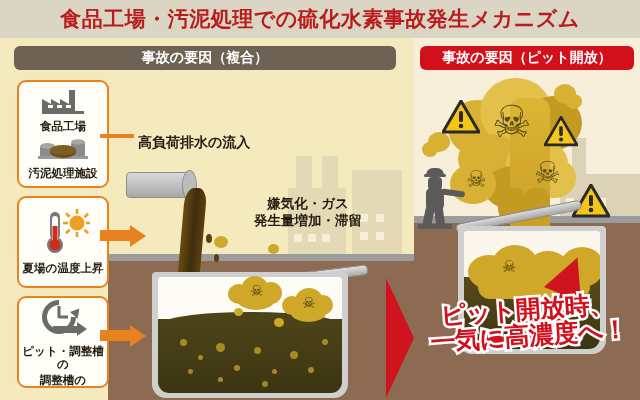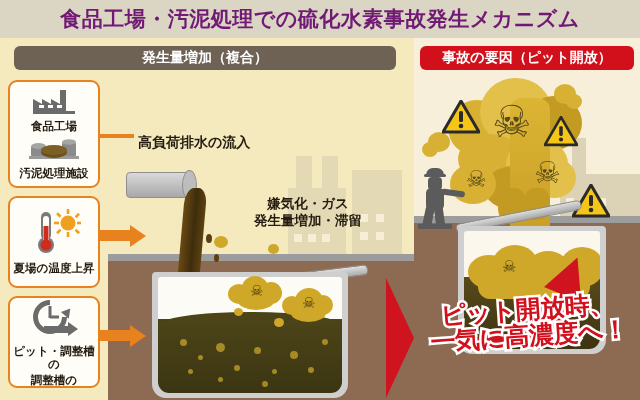--- a/index.html
+++ b/index.html
@@ -10,39 +10,39 @@
   }
   .stage{position:relative;width:640px;height:400px;overflow:hidden;background:#f5e9be;}
 
   
   .titlebar{
     position:absolute;left:0;top:0;width:640px;height:38px;
     background:#dbd5c4;
     display:flex;align-items:center;justify-content:center;
   }
   .titlebar .title{
-    font-size:21px;font-weight:bold;color:#701a75;letter-spacing:.5px;
+    font-size:21px;font-weight:bold;color:#b91c1c;letter-spacing:.5px;
     white-space:nowrap;
   }
 
   
   .panel-left{position:absolute;left:0;top:38px;width:414px;height:362px;background:#f5e9be;overflow:hidden;}
   .panel-right{position:absolute;left:414px;top:38px;width:226px;height:362px;background:#f7efda;overflow:hidden;}
 
   .panel-head{
     position:absolute;height:24px;border-radius:6px;
     display:flex;align-items:center;justify-content:center;
     font-size:14px;font-weight:bold;color:#fff;white-space:nowrap;
   }
   .head-left{left:14px;top:8px;width:382px;background:#6e6254;}
   .head-right{left:6px;top:8px;width:214px;background:#d2101b;}
 
   
   .card{
-    position:absolute;left:8px;width:92px;background:#fffdf8;
+    position:absolute;left:17px;width:92px;background:#fffdf8;
     border:2.5px solid #e8821e;border-radius:9px;
     display:flex;flex-direction:column;align-items:center;justify-content:center;
     box-sizing:border-box;
   }
   .card-1{top:42px;height:108px;}
   .card-2{top:158px;height:92px;}
   .card-3{top:258px;height:92px;}
   .card-label{
     font-size:11.5px;font-weight:bold;color:#241c10;text-align:center;line-height:1.18;
     margin-top:2px;
@@ -220,21 +220,21 @@
     <div class="win" style="left:308px;top:196px;width:8px;height:8px;"></div>
     <div class="win" style="left:322px;top:196px;width:8px;height:8px;"></div>
     <div class="win" style="left:360px;top:176px;width:8px;height:8px;"></div>
     <div class="win" style="left:376px;top:176px;width:8px;height:8px;"></div>
     <div class="win" style="left:360px;top:194px;width:8px;height:8px;"></div>
     <div class="win" style="left:376px;top:194px;width:8px;height:8px;"></div>
 
     <div class="soil" style="left:108px;top:222px;width:306px;height:140px;"></div>
     <div class="soil" style="left:108px;top:216px;width:306px;height:7px;background:#9c9c9c;"></div>
 
-    <div class="panel-head head-left">発生量増加（複合）</div>
+    <div class="panel-head head-left">事故の要因（複合）</div>
 
     <div class="card card-1">
       <span>
         <svg width="46" height="26" viewBox="0 0 46 26">
           <path d="M2 25V11l9 5V11l9 5V11l9 5V2h6v23z" fill="#6b6b6b"></path>
           <rect x="2" y="23" width="42" height="3" fill="#6b6b6b"></rect>
           <rect x="8" y="17" width="5" height="3" fill="#fffdf8"></rect>
           <rect x="17" y="17" width="5" height="3" fill="#fffdf8"></rect>
           <rect x="26" y="17" width="5" height="3" fill="#fffdf8"></rect>
         </svg>

